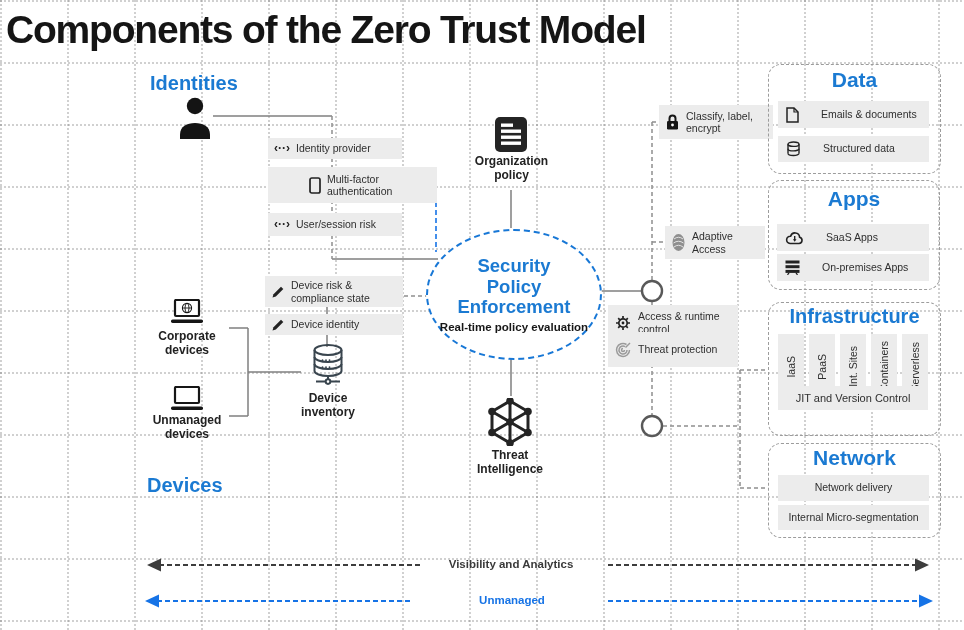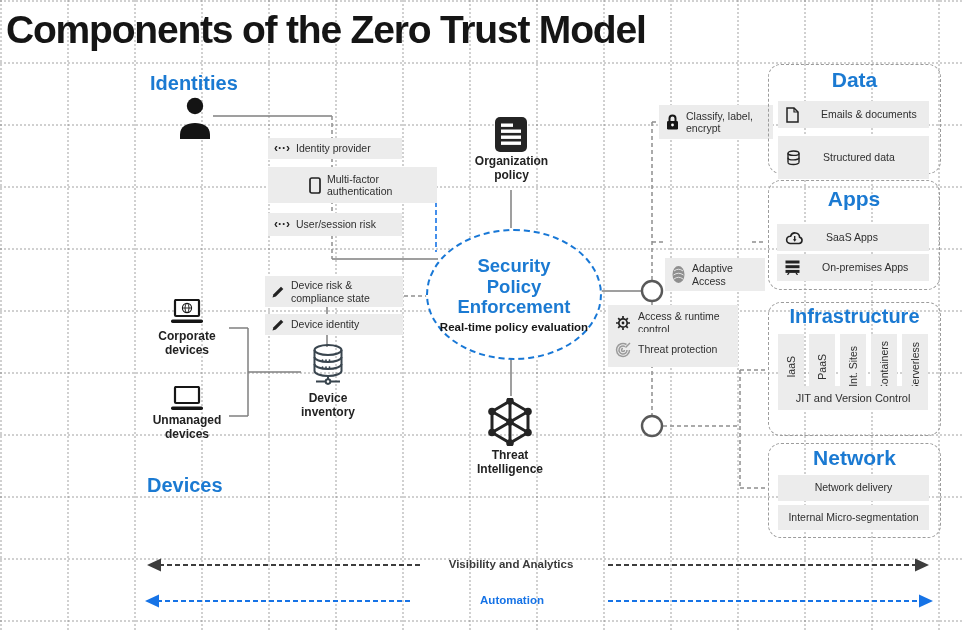--- a/index.html
+++ b/index.html
@@ -220,21 +220,21 @@
     <span class="ic">
       <svg width="15" height="18" viewBox="0 0 15 18">
         <path d="M4.5,8 V5.5 a3,3 0 0 1 6,0 V8" fill="none" stroke="#161616" stroke-width="2"></path>
         <rect x="2" y="8" width="11" height="8.5" rx="1.3" fill="#161616"></rect>
         <circle cx="7.5" cy="12" r="1.4" fill="#fff"></circle>
       </svg>
     </span>
     <span>Classify, label, encrypt</span>
   </div>
 
-  <div class="abs gbox" style="left:665px;top:226px;width:88px;height:33px;z-index:2;margin-top:32px;">
+  <div class="abs gbox" style="left:665px;top:226px;width:88px;height:33px;z-index:2;">
     <span class="ic">
       <svg width="15" height="19" viewBox="0 0 15 19">
         <ellipse cx="7.5" cy="9.5" rx="6" ry="8.5" fill="#8f8f8f"></ellipse>
         <g stroke="#fff" stroke-width="1" fill="none" opacity="0.75">
           <path d="M3,6 Q7.5,2.5 12,6"></path>
             <path d="M2.5,10 Q7.5,6.5 12.5,10"></path>
             <path d="M3,14 Q7.5,10.5 12,14"></path>
         </g>
       </svg>
     </span>
@@ -273,21 +273,21 @@
   </div>
   <div class="abs pitem" style="left:778px;top:101px;width:135px;height:27px;z-index:3;">
     <span class="ic">
       <svg width="13" height="16" viewBox="0 0 13 16">
         <path d="M1,1 h7 l4,4 v10 h-11 z" fill="none" stroke="#222" stroke-width="1.5"></path>
         <path d="M8,1 v4 h4" fill="none" stroke="#222" stroke-width="1.2"></path>
       </svg>
     </span>
     <span>Emails &amp; documents</span>
   </div>
-  <div class="abs pitem" style="left:778px;top:136px;width:135px;height:43px;z-index:3;">
+  <div class="abs pitem" style="left:778px;top:136px;width:135px;height:26px;z-index:3;">
     <span class="ic">
       <svg width="15" height="16" viewBox="0 0 15 16">
         <g stroke="#222" stroke-width="1.4" fill="none">
           <ellipse cx="7.5" cy="3.2" rx="5.5" ry="2.2"></ellipse>
           <path d="M2,3.2 V12.3 M13,3.2 V12.3"></path>
           <path d="M2,7.7 a5.5,2.2 0 0 0 11,0"></path>
           <path d="M2,12.3 a5.5,2.2 0 0 0 11,0"></path>
         </g>
       </svg>
     </span>
@@ -345,15 +345,15 @@
     <div class="panel-title" style="font-size:21px;margin-top:2px;">Network</div>
   </div>
   <div class="abs pitem center" style="left:778px;top:475px;width:143px;height:26px;z-index:3;">
     <span>Network delivery</span>
   </div>
   <div class="abs pitem center" style="left:778px;top:505px;width:143px;height:25px;z-index:3;">
     <span>Internal Micro-segmentation</span>
   </div>
 
   <div class="abs arrow-label" style="left:425px;top:558px;width:172px;font-weight:600;color:#3a3a3a;z-index:2;">Visibility and Analytics</div>
-  <div class="abs arrow-label" style="left:462px;top:594px;width:100px;font-weight:700;color:#1673e6;z-index:2;">Automation</div>
+  <div class="abs arrow-label" style="left:462px;top:594px;width:100px;font-weight:700;color:#1673e6;z-index:2;">Unmanaged</div>
 
 </div>
 
 </body></html>

